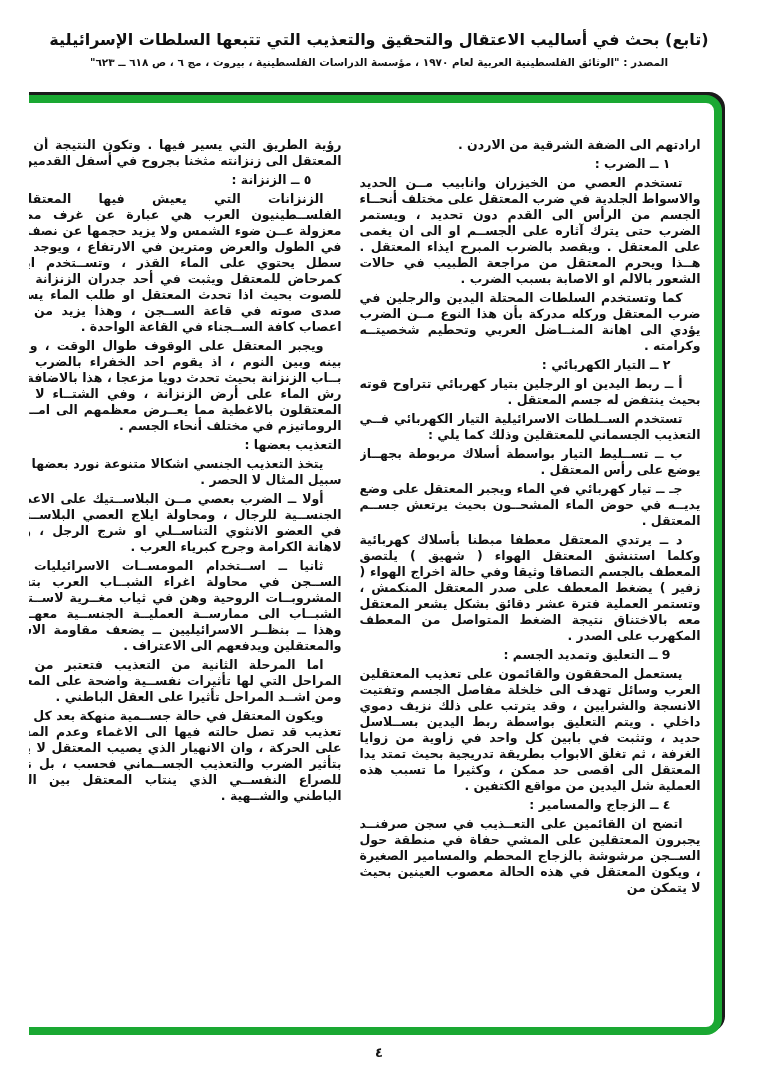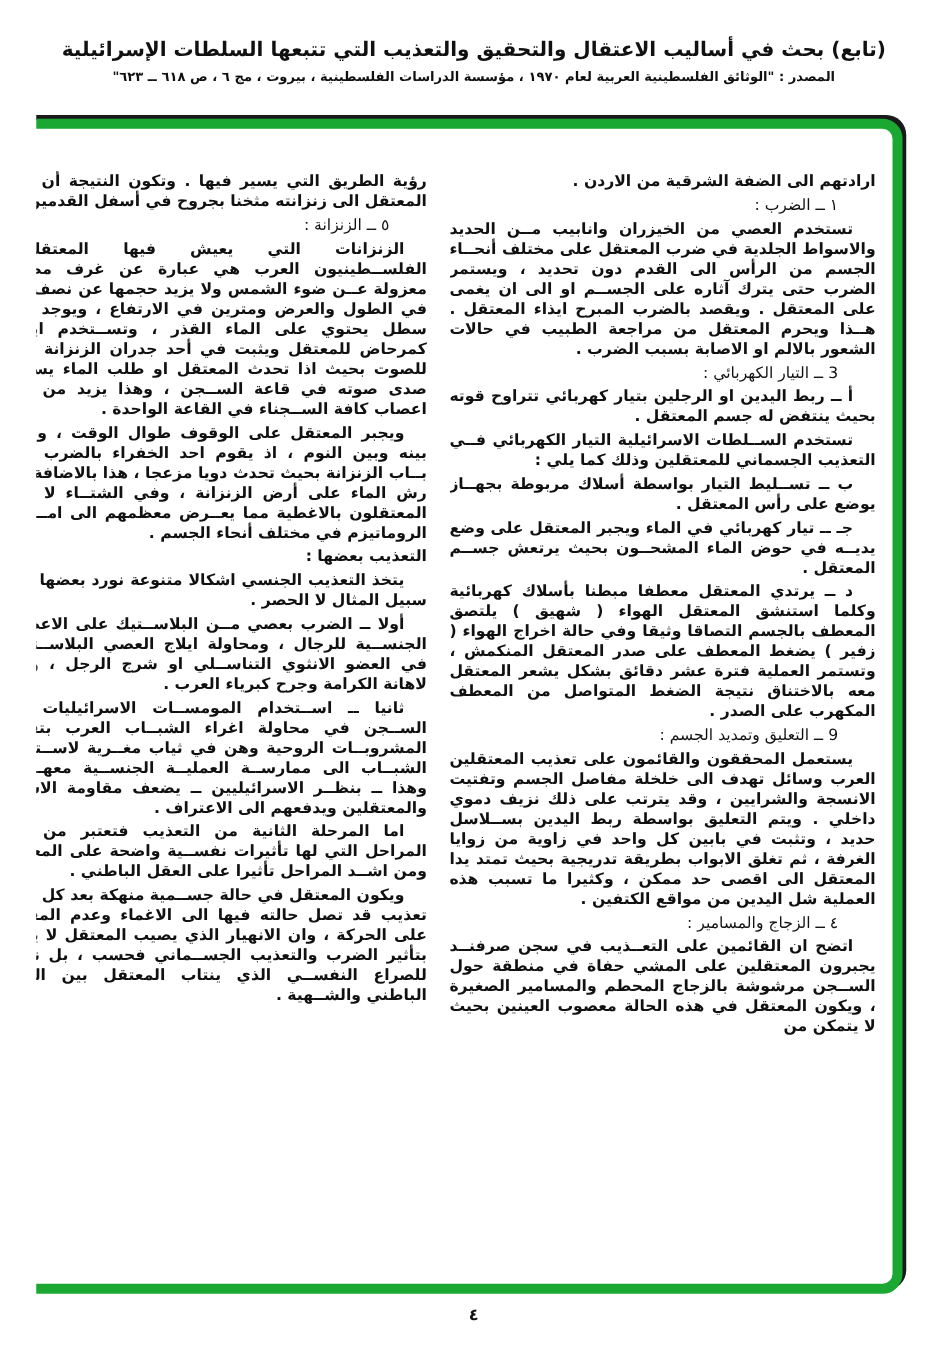--- a/index.html
+++ b/index.html
@@ -48,21 +48,21 @@
     flex:1;
     min-width:0;
     text-align:justify;
     font-size:12.5px;
     font-weight:bold;
     line-height:16px;
     overflow:hidden;
   }
   .col .p{ margin:0 0 3px 0; text-indent:18px; }
   .col .p.no-indent{ text-indent:0; }
-  .col .h{ margin:2px 30px 3px 0; text-indent:0; font-weight:normal; }
+  .col .h{ margin:2px 30px 3px 0; text-indent:0; font-weight:bold; }
   .col .s{ margin:2px 0 3px 0; text-indent:0; font-weight:bold; }
   .page-number{
     position:absolute;
     bottom:18px; left:0; right:0;
     text-align:center;
     font-size:13px;
     font-weight:bold;
   }
 </style>
 </head>
@@ -74,21 +74,22 @@
     <div class="doc-title">(تابع) بحث في أساليب الاعتقال والتحقيق والتعذيب التي تتبعها السلطات الإسرائيلية</div>
     <div class="doc-source">المصدر : "الوثائق الفلسطينية العربية لعام ١٩٧٠ ، مؤسسة الدراسات الفلسطينية ، بيروت ، مج ٦ ، ص ٦١٨ ــ ٦٢٣"</div>
   </div>
 
   <div class="frame" style="border-color: rgb(26, 168, 50); box-shadow: rgb(26, 26, 26) 3px -3px 0px 0px;">
     <div class="columns">
       <div class="col">
           <div class="p no-indent">ارادتهم الى الضفة الشرقية من الاردن .</div>
           <div class="h">١ ــ الضرب :</div>
           <div class="p">تستخدم العصي من الخيزران وانابيب مــن الحديد والاسواط الجلدية في ضرب المعتقل على مختلف أنحــاء الجسم من الرأس الى القدم دون تحديد ، ويستمر الضرب حتى يترك آثاره على الجســم او الى ان يغمى على المعتقل . ويقصد بالضرب المبرح ايذاء المعتقل . هــذا ويحرم المعتقل من مراجعة الطبيب في حالات الشعور بالالم او الاصابة بسبب الضرب .</div>
-          <div class="h">3 ــ التيار الكهربائي :</div>
+          <div class="p">كما وتستخدم السلطات المحتلة اليدين والرجلين في ضرب المعتقل وركله مدركة بأن هذا النوع مــن الضرب يؤدي الى اهانة المنــاضل العربي وتحطيم شخصيتــه وكرامته .</div>
+          <div class="h">٢ ــ التيار الكهربائي :</div>
           <div class="p">أ ــ ربط اليدين او الرجلين بتيار كهربائي تتراوح قوته بحيث ينتفض له جسم المعتقل .</div>
           <div class="p">تستخدم الســلطات الاسرائيلية التيار الكهربائي فــي التعذيب الجسماني للمعتقلين وذلك كما يلي :</div>
           <div class="p">ب ــ تســليط التيار بواسطة أسلاك مربوطة بجهــاز يوضع على رأس المعتقل .</div>
           <div class="p">جـ ــ تيار كهربائي في الماء ويجبر المعتقل على وضع يديــه في حوض الماء المشحــون بحيث يرتعش جســم المعتقل .</div>
           <div class="p">د ــ يرتدي المعتقل معطفا مبطنا بأسلاك كهربائية وكلما استنشق المعتقل الهواء ( شهيق ) يلتصق المعطف بالجسم التصاقا وثيقا وفي حالة اخراج الهواء ( زفير ) يضغط المعطف على صدر المعتقل المنكمش ، وتستمر العملية فترة عشر دقائق بشكل يشعر المعتقل معه بالاختناق نتيجة الضغط المتواصل من المعطف المكهرب على الصدر .</div>
           <div class="h">9 ــ التعليق وتمديد الجسم :</div>
           <div class="p">يستعمل المحققون والقائمون على تعذيب المعتقلين العرب وسائل تهدف الى خلخلة مفاصل الجسم وتفتيت الانسجة والشرايين ، وقد يترتب على ذلك نزيف دموي داخلي . ويتم التعليق بواسطة ربط اليدين بســلاسل حديد ، وتثبت في بابين كل واحد في زاوية من زوايا الغرفة ، ثم تغلق الابواب بطريقة تدريجية بحيث تمتد يدا المعتقل الى اقصى حد ممكن ، وكثيرا ما تسبب هذه العملية شل اليدين من مواقع الكتفين .</div>
           <div class="h">٤ ــ الزجاج والمسامير :</div>
           <div class="p">اتضح ان القائمين على التعــذيب في سجن صرفنــد يجبرون المعتقلين على المشي حفاة في منطقة حول الســجن مرشوشة بالزجاج المحطم والمسامير الصغيرة ، ويكون المعتقل في هذه الحالة معصوب العينين بحيث لا يتمكن من</div>
         </div>

